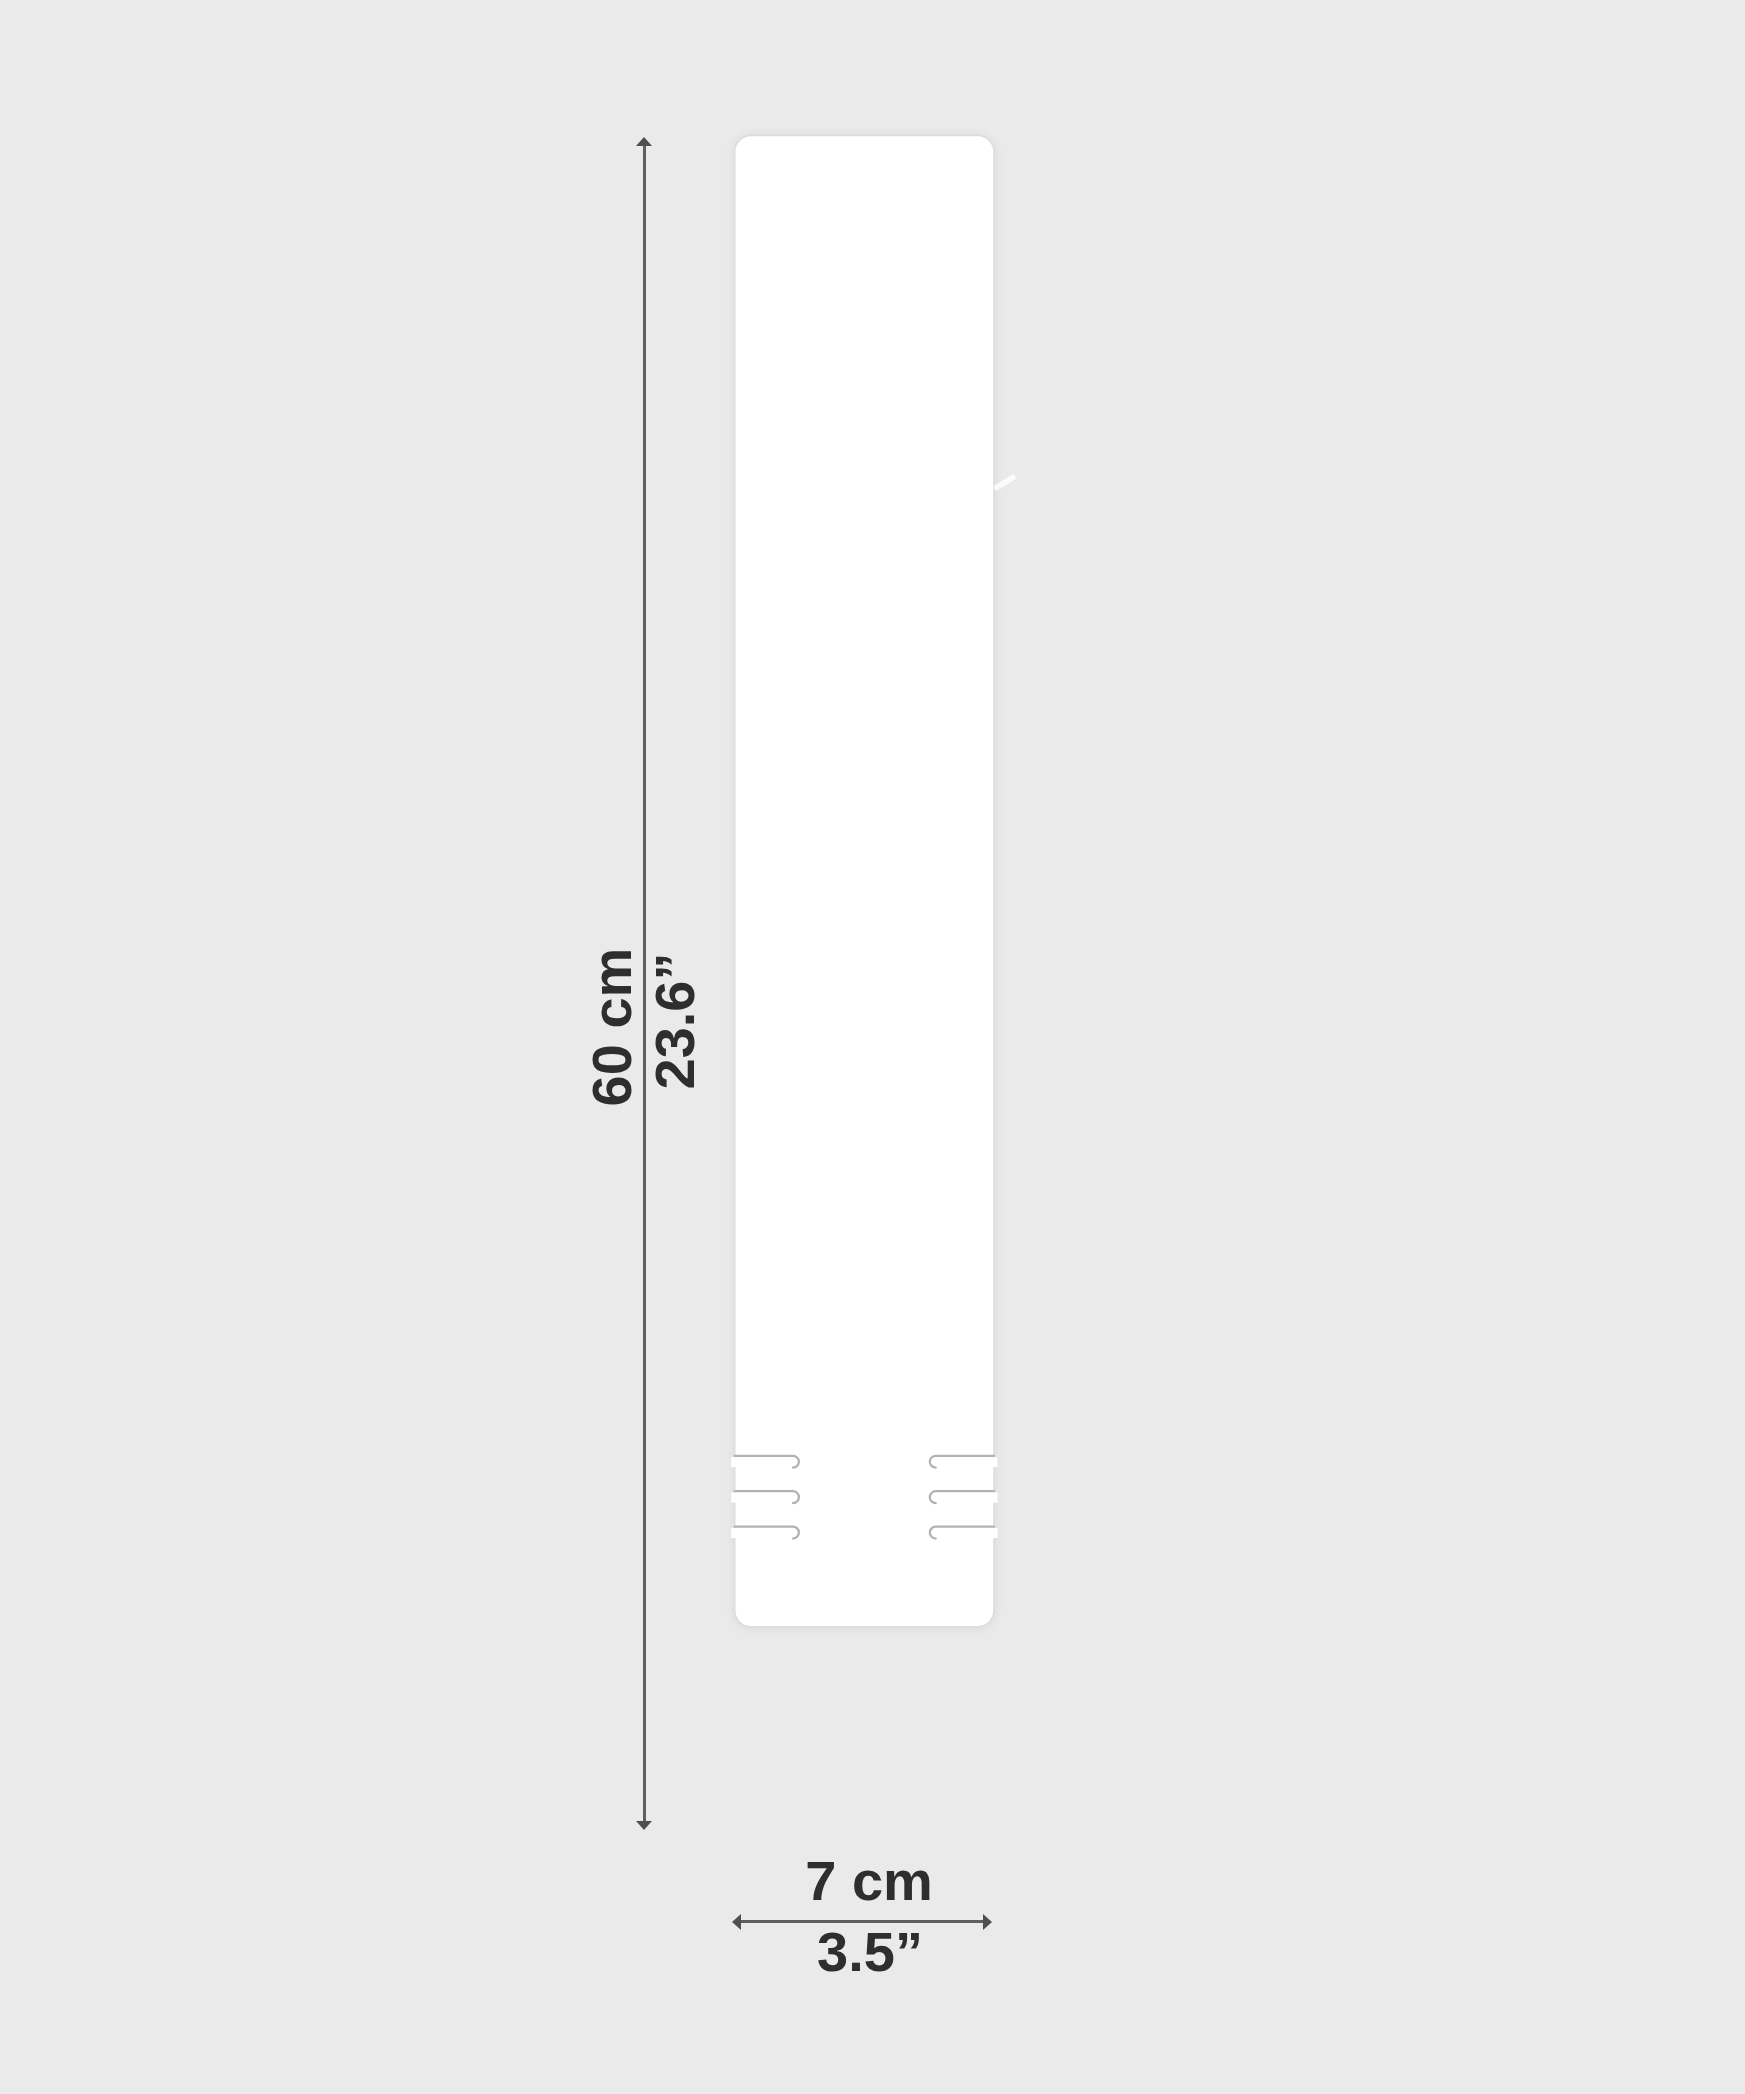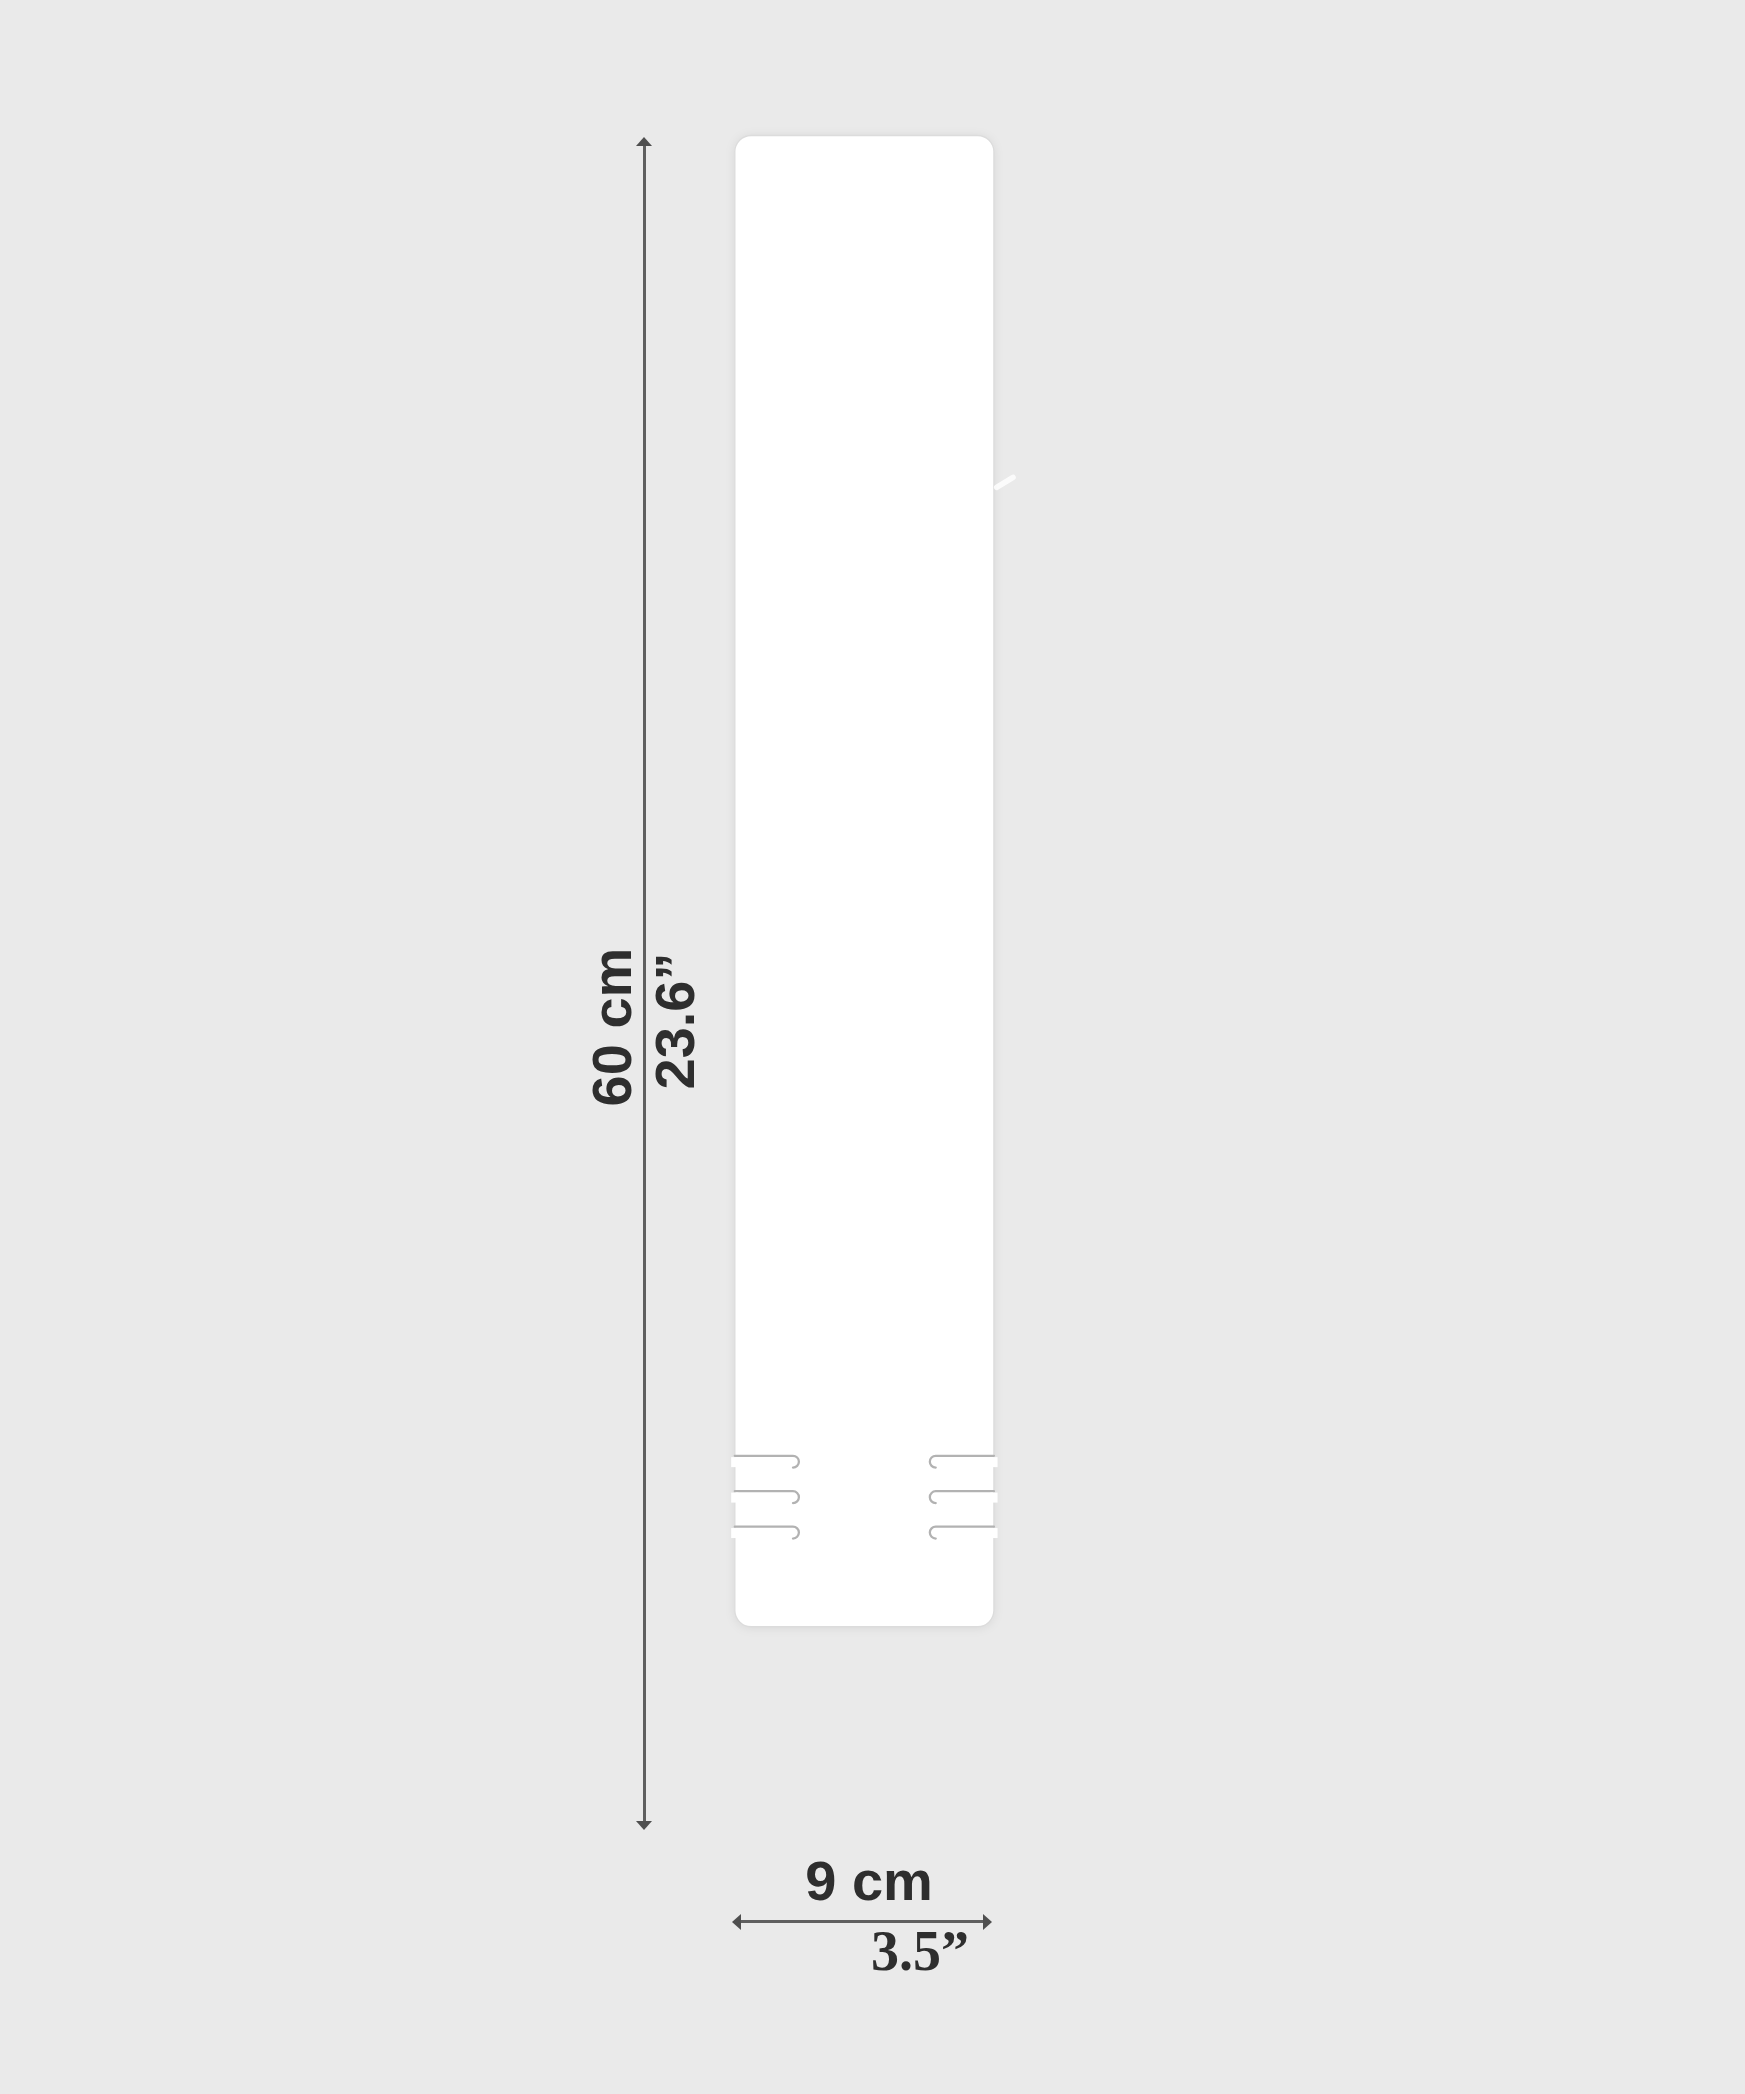--- a/index.html
+++ b/index.html
@@ -129,18 +129,18 @@
   <div class="arrow arrow-down"></div>
 
   <div class="dim-label rot" style="left: 611px; top: 1027px;">60 cm</div>
 
   <div class="dim-label rot" style="left: 674px; top: 1021px;">23.6”</div>
 
   <div class="dim-line-h"></div>
   <div class="arrow arrow-left"></div>
   <div class="arrow arrow-right"></div>
 
-  <div class="dim-label horiz" style="left: 869px; top: 1880px;">9 cm</div>
+  <div class="dim-label horiz" style="left: 869px; top: 1880px;">7 cm</div>
 
-  <div class="dim-label horiz" style="left: 920px; top: 1951px; font-family: Liberation Serif, serif;">3.5”</div>
+  <div class="dim-label horiz" style="left: 870px; top: 1951px;">3.5”</div>
 
 </div>
 
 
 </body></html>

